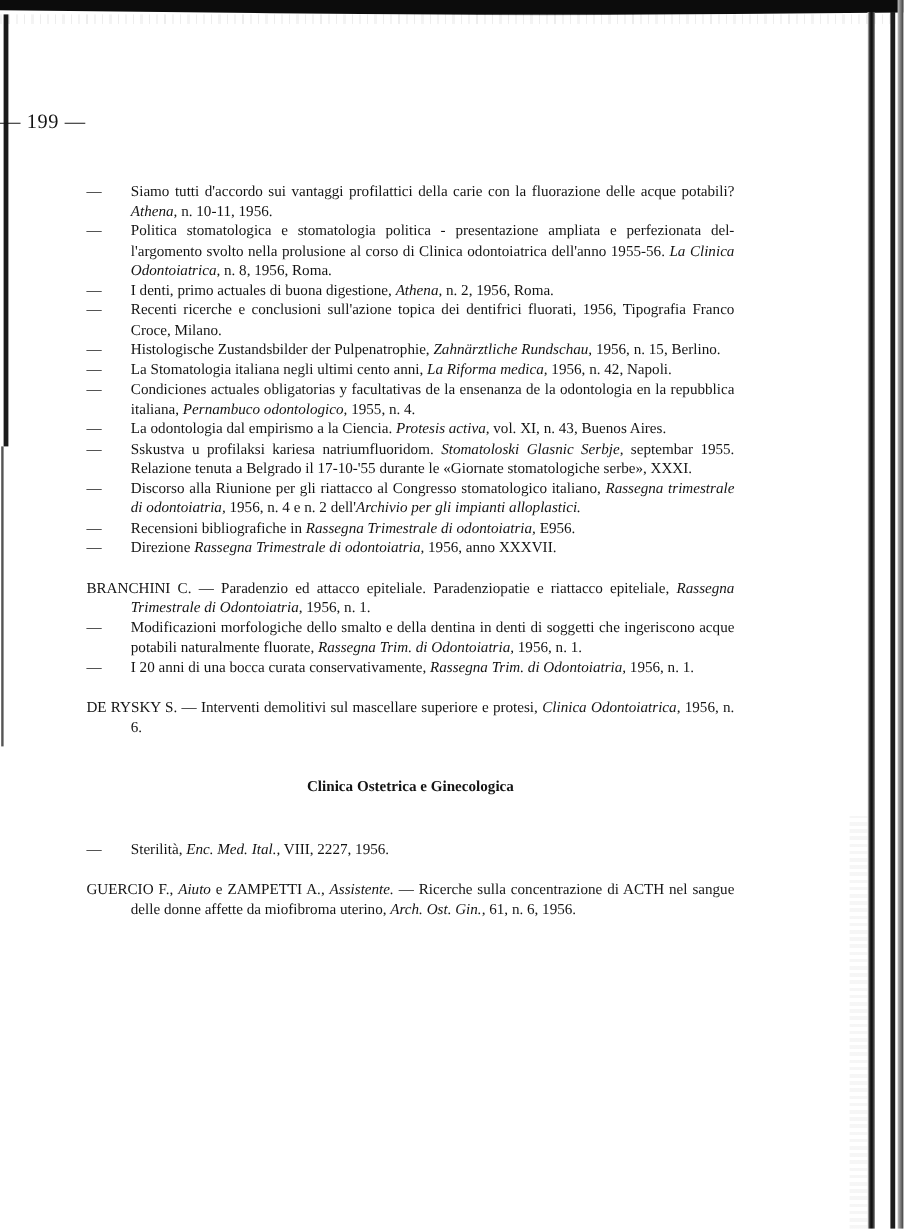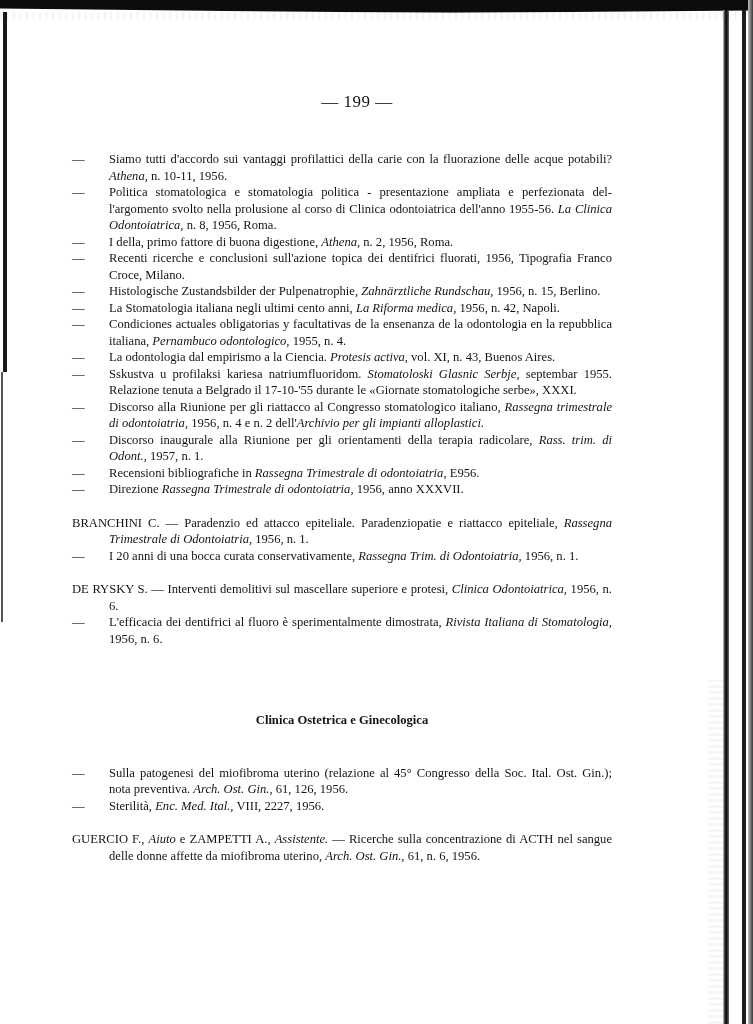--- a/index.html
+++ b/index.html
@@ -40,81 +40,79 @@
     background: linear-gradient(90deg, #bdbdbd, #3a3a3a);
   }
   .right-shade {
     position: absolute; left: 708px; top: 680px; width: 15px; height: 344px;
     background: repeating-linear-gradient(0deg, #f2f2f2 0 3px, #ffffff 3px 6px);
     opacity: 0.7;
   }
 
   .page-number {
     position: absolute; left: 0; width: 690px; top: 92px;
-    text-align: center; font-size: 17px; letter-spacing: 0.5px; padding-left: 12px;
+    font-size: 17px; letter-spacing: 0.5px;
   }
 
   .content {
     position: absolute; left: 72px; top: 151px; width: 540px;
     font-size: 12.6px; line-height: 16.5px;
   }
   .entry {
     padding-left: 37px; text-indent: -37px;
     text-align: justify;
   }
   .dash-mark { display: inline-block; width: 37px; text-indent: 0; }
   .i { font-style: italic; margin-top: 26px; }
   .gap-m { height: 17px; }
   .section-title {
     text-align: center; font-weight: bold; font-size: 12.6px;
-    margin-top: 65px; margin-bottom: 36px;
+    margin-top: 33px; margin-bottom: 36px;
   }
 </style>
 </head>
 <body>
 
 <div class="top-bar"></div>
 <div class="top-speckle"></div>
 <div class="left-edge"></div>
 <div class="left-edge-lower"></div>
 <div class="right-shade"></div>
 <div class="right-edge-1"></div>
 <div class="right-edge-2"></div>
 <div class="right-edge-3"></div>
 
 <div class="page-number">— 199 —</div>
 
 <div class="content">
   <div id="block1">
       <div class="entry"><span class="dash-mark">—</span><span>Siamo tutti d'accordo sui vantaggi profilattici della carie con la fluorazione delle acque potabili? </span><span class="i">Athena,</span><span> n. 10-11, 1956.</span></div>
       <div class="entry"><span class="dash-mark">—</span><span>Politica stomatologica e stomatologia politica - presentazione ampliata e perfezionata del­l'argomento svolto nella prolusione al corso di Clinica odontoiatrica dell'anno 1955-56. </span><span class="i">La Clinica Odontoiatrica,</span><span> n. 8, 1956, Roma.</span></div>
-      <div class="entry"><span class="dash-mark">—</span><span>I della, primo fattore di buona digestione, </span><span class="i">Athena,</span><span> n. 2, 1956, Roma.</span></div>
+      <div class="entry"><span class="dash-mark">—</span><span>I denti, primo actuales di buona digestione, </span><span class="i">Athena,</span><span> n. 2, 1956, Roma.</span></div>
       <div class="entry"><span class="dash-mark">—</span><span>Recenti ricerche e conclusioni sull'azione topica dei dentifrici fluorati, 1956, Tipografia Franco Croce, Milano.</span></div>
       <div class="entry"><span class="dash-mark">—</span><span>Histologische Zustandsbilder der Pulpenatrophie, </span><span class="i">Zahnärztliche Rundschau,</span><span> 1956, n. 15, Berlino.</span></div>
       <div class="entry"><span class="dash-mark">—</span><span>La Stomatologia italiana negli ultimi cento anni, </span><span class="i">La Riforma medica,</span><span> 1956, n. 42, Napoli.</span></div>
       <div class="entry"><span class="dash-mark">—</span><span>Condiciones actuales obligatorias y facultativas de la ensenanza de la odontologia en la repubblica italiana, </span><span class="i">Pernambuco odontologico,</span><span> 1955, n. 4.</span></div>
       <div class="entry"><span class="dash-mark">—</span><span>La odontologia dal empirismo a la Ciencia. </span><span class="i">Protesis activa,</span><span> vol. XI, n. 43, Buenos Aires.</span></div>
       <div class="entry"><span class="dash-mark">—</span><span>Sskustva u profilaksi kariesa natriumfluoridom. </span><span class="i">Stomatoloski Glasnic Serbje,</span><span> septembar 1955. Relazione tenuta a Belgrado il 17-10-'55 durante le «Giornate stomatologiche serbe», XXXI.</span></div>
       <div class="entry"><span class="dash-mark">—</span><span>Discorso alla Riunione per gli riattacco al Congresso stomatologico italiano, </span><span class="i">Rassegna tri­mestrale di odontoiatria,</span><span> 1956, n. 4 e n. 2 dell'</span><span class="i">Archivio per gli impianti alloplastici.</span></div>
-      <div class="entry"><span class="dash-mark">—</span><span>Discorso inaugurale alla Riunione per gli orientamenti della terapia radicolare, </span><span class="i">Rass. trim. di Odont.,</span><span> 1957, n. 1.</span></div>
       <div class="entry"><span class="dash-mark">—</span><span>Recensioni bibliografiche in </span><span class="i">Rassegna Trimestrale di odontoiatria,</span><span> E956.</span></div>
       <div class="entry"><span class="dash-mark">—</span><span>Direzione </span><span class="i">Rassegna Trimestrale di odontoiatria,</span><span> 1956, anno XXXVII.</span></div>
     </div>
   <div class="gap-m"></div>
   <div id="block-branchini">
       <div class="entry"><span>BRANCHINI C. — </span><span>Paradenzio ed attacco epiteliale. Paradenziopatie e riattacco epiteliale, </span><span class="i">Rassegna Trimestrale di Odontoiatria,</span><span> 1956, n. 1.</span></div>
+      <div class="entry"><span class="dash-mark">—</span><span>Modificazioni morfologiche dello smalto e della dentina in denti di soggetti che ingeri­scono acque potabili naturalmente fluorate, </span><span class="i">Rassegna Trim. di Odontoiatria,</span><span> 1956, n. 1.</span></div>
       <div class="entry"><span class="dash-mark">—</span><span>I 20 anni di una bocca curata conservativamente, </span><span class="i">Rassegna Trim. di Odontoiatria,</span><span> 1956, n. 1.</span></div>
     </div>
   <div class="gap-m"></div>
   <div id="block-derysky">
       <div class="entry"><span>DE RYSKY S. — </span><span>Interventi demolitivi sul mascellare superiore e protesi, </span><span class="i">Clinica Odontoia­trica,</span><span> 1956, n. 6.</span></div>
-      <div class="entry"><span class="dash-mark">—</span><span>L'efficacia dei dentifrici al fluoro è sperimentalmente dimostrata, </span><span class="i">Rivista Italiana di Stoma­tologia,</span><span> 1956, n. 6.</span></div>
     </div>
   <div class="section-title">Clinica Ostetrica e Ginecologica</div>
   <div id="block-moracci">
-      <div class="entry"><span class="dash-mark">—</span><span>Sulla patogenesi del miofibroma uterino (relazione al 45° Congresso della Soc. Ital. Ost. Gin.); nota preventiva. </span><span class="i">Arch. Ost. Gin.,</span><span> 61, 126, 1956.</span></div>
       <div class="entry"><span class="dash-mark">—</span><span>Sterilità, </span><span class="i">Enc. Med. Ital.,</span><span> VIII, 2227, 1956.</span></div>
     </div>
   <div class="gap-m"></div>
   <div id="block-guercio">
       <div class="entry"><span>GUERCIO F., </span><span class="i">Aiuto</span><span> e ZAMPETTI A., </span><span class="i">Assistente.</span><span> — Ricerche sulla concentrazione di ACTH nel sangue delle donne affette da miofibroma uterino, </span><span class="i">Arch. Ost. Gin.,</span><span> 61, n. 6, 1956.</span></div>
     </div>
 </div>
 
 </body></html>

